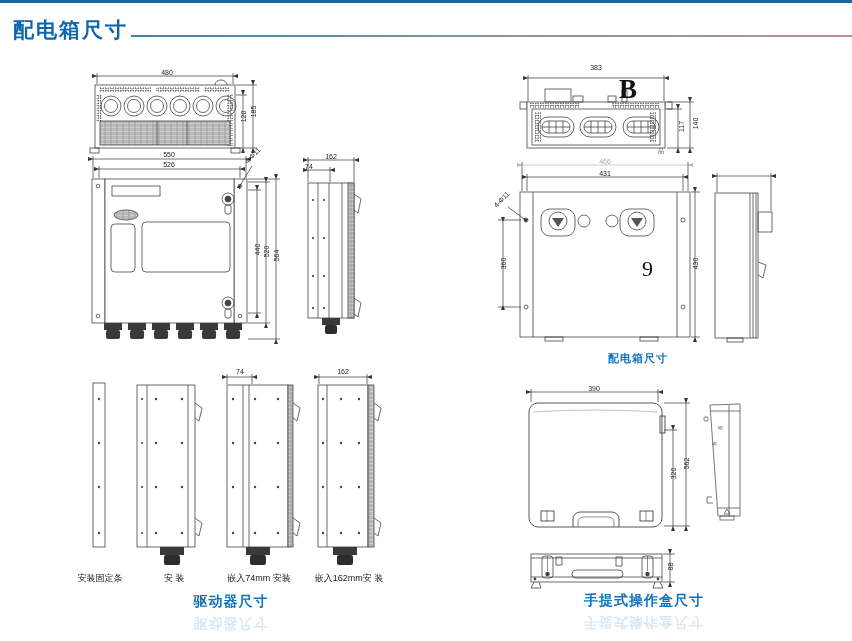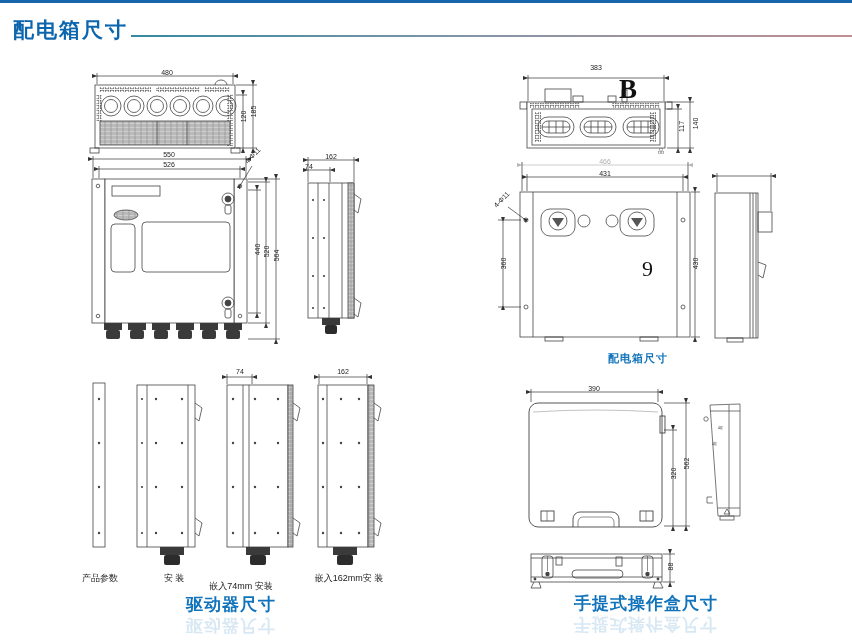--- a/index.html
+++ b/index.html
@@ -10,21 +10,21 @@
   .rule{position:absolute;left:131px;top:35px;width:721px;height:2px;
         background:linear-gradient(90deg,#35899f,#8095a8 45%,#c08f92);}
   svg{position:absolute;left:0;top:0;}
   .dim{position:absolute;font-size:7px;color:#222;text-align:center;white-space:nowrap;}
   .vdim{position:absolute;font-size:7px;color:#222;width:30px;text-align:center;
         transform:rotate(-90deg);transform-origin:center;white-space:nowrap;}
   .diag{position:absolute;font-size:7px;color:#222;transform:rotate(-46deg);transform-origin:center;white-space:nowrap;}
   .faint{opacity:.38;}
   .bigletter{position:absolute;font-family:"Liberation Serif","DejaVu Serif",serif;color:#111;}
   .caption{position:absolute;font-weight:bold;color:#1173bb;text-align:center;white-space:nowrap;}
-  .cap-lg{font-size:17px;letter-spacing:1px;}
+  .cap-lg{font-size:14px;letter-spacing:1px;}
   .cap-md{font-size:11px;letter-spacing:1px;}
   .reflection{transform:scaleY(-1);opacity:.16;filter:blur(.4px);}
   .mountlbl{position:absolute;font-size:9px;color:#1a1a1a;text-align:center;white-space:nowrap;}
   .tinymark{position:absolute;font-size:6px;color:#444;}
   .sidemark{position:absolute;font-size:6px;color:#555;transform:rotate(-80deg);opacity:.8;}
 </style>
 </head>
 <body>
 
 <div class="topbar"></div>
@@ -419,23 +419,23 @@
 <div class="dim" style="left:139px;top:151px;width:60px;">550</div>
 <div class="dim" style="left:139px;top:161px;width:60px;">526</div>
 <div class="diag" style="left:243px;top:152px;">4-Φ11</div>
 <div class="vdim" style="left:242px;top:246px;">440</div>
 <div class="vdim" style="left:251px;top:248px;">520</div>
 <div class="vdim" style="left:261px;top:252px;">564</div>
 
 <div class="dim" style="left:301px;top:153px;width:60px;">162</div>
 <div class="dim" style="left:289px;top:163px;width:40px;">74</div>
 
-<div class="mountlbl" style="left:68px;top:572px;width:64px;">产品参数</div>
+<div class="mountlbl" style="left:68px;top:572px;width:64px;">安装固定条</div>
 <div class="mountlbl" style="left:142px;top:572px;width:64px;font-family:Liberation Serif, serif;">安  装</div>
-<div class="mountlbl" style="left:204px;top:572px;width:74px;margin-top:8px;">嵌入74mm  安装</div>
+<div class="mountlbl" style="left:222px;top:572px;width:74px;">嵌入74mm  安装</div>
 <div class="mountlbl" style="left:308px;top:572px;width:82px;text-align:center;">嵌入162mm安  装</div>
 <div class="dim" style="left:220px;top:368px;width:40px;">74</div>
 <div class="dim" style="left:323px;top:368px;width:40px;">162</div>
 
 <div class="caption cap-lg" style="left:181px;top:593px;width:100px;">驱动器尺寸</div>
 <div class="caption cap-lg reflection" style="left:181px;top:614px;width:100px;">驱动器尺寸</div>
 
 <div class="dim" style="left:566px;top:64px;width:60px;">383</div>
 <div class="bigletter" style="left:619px;top:74px;font-size:27px;font-weight:bold;">B</div>
 <div class="vdim" style="left:666px;top:123px;">117</div>

